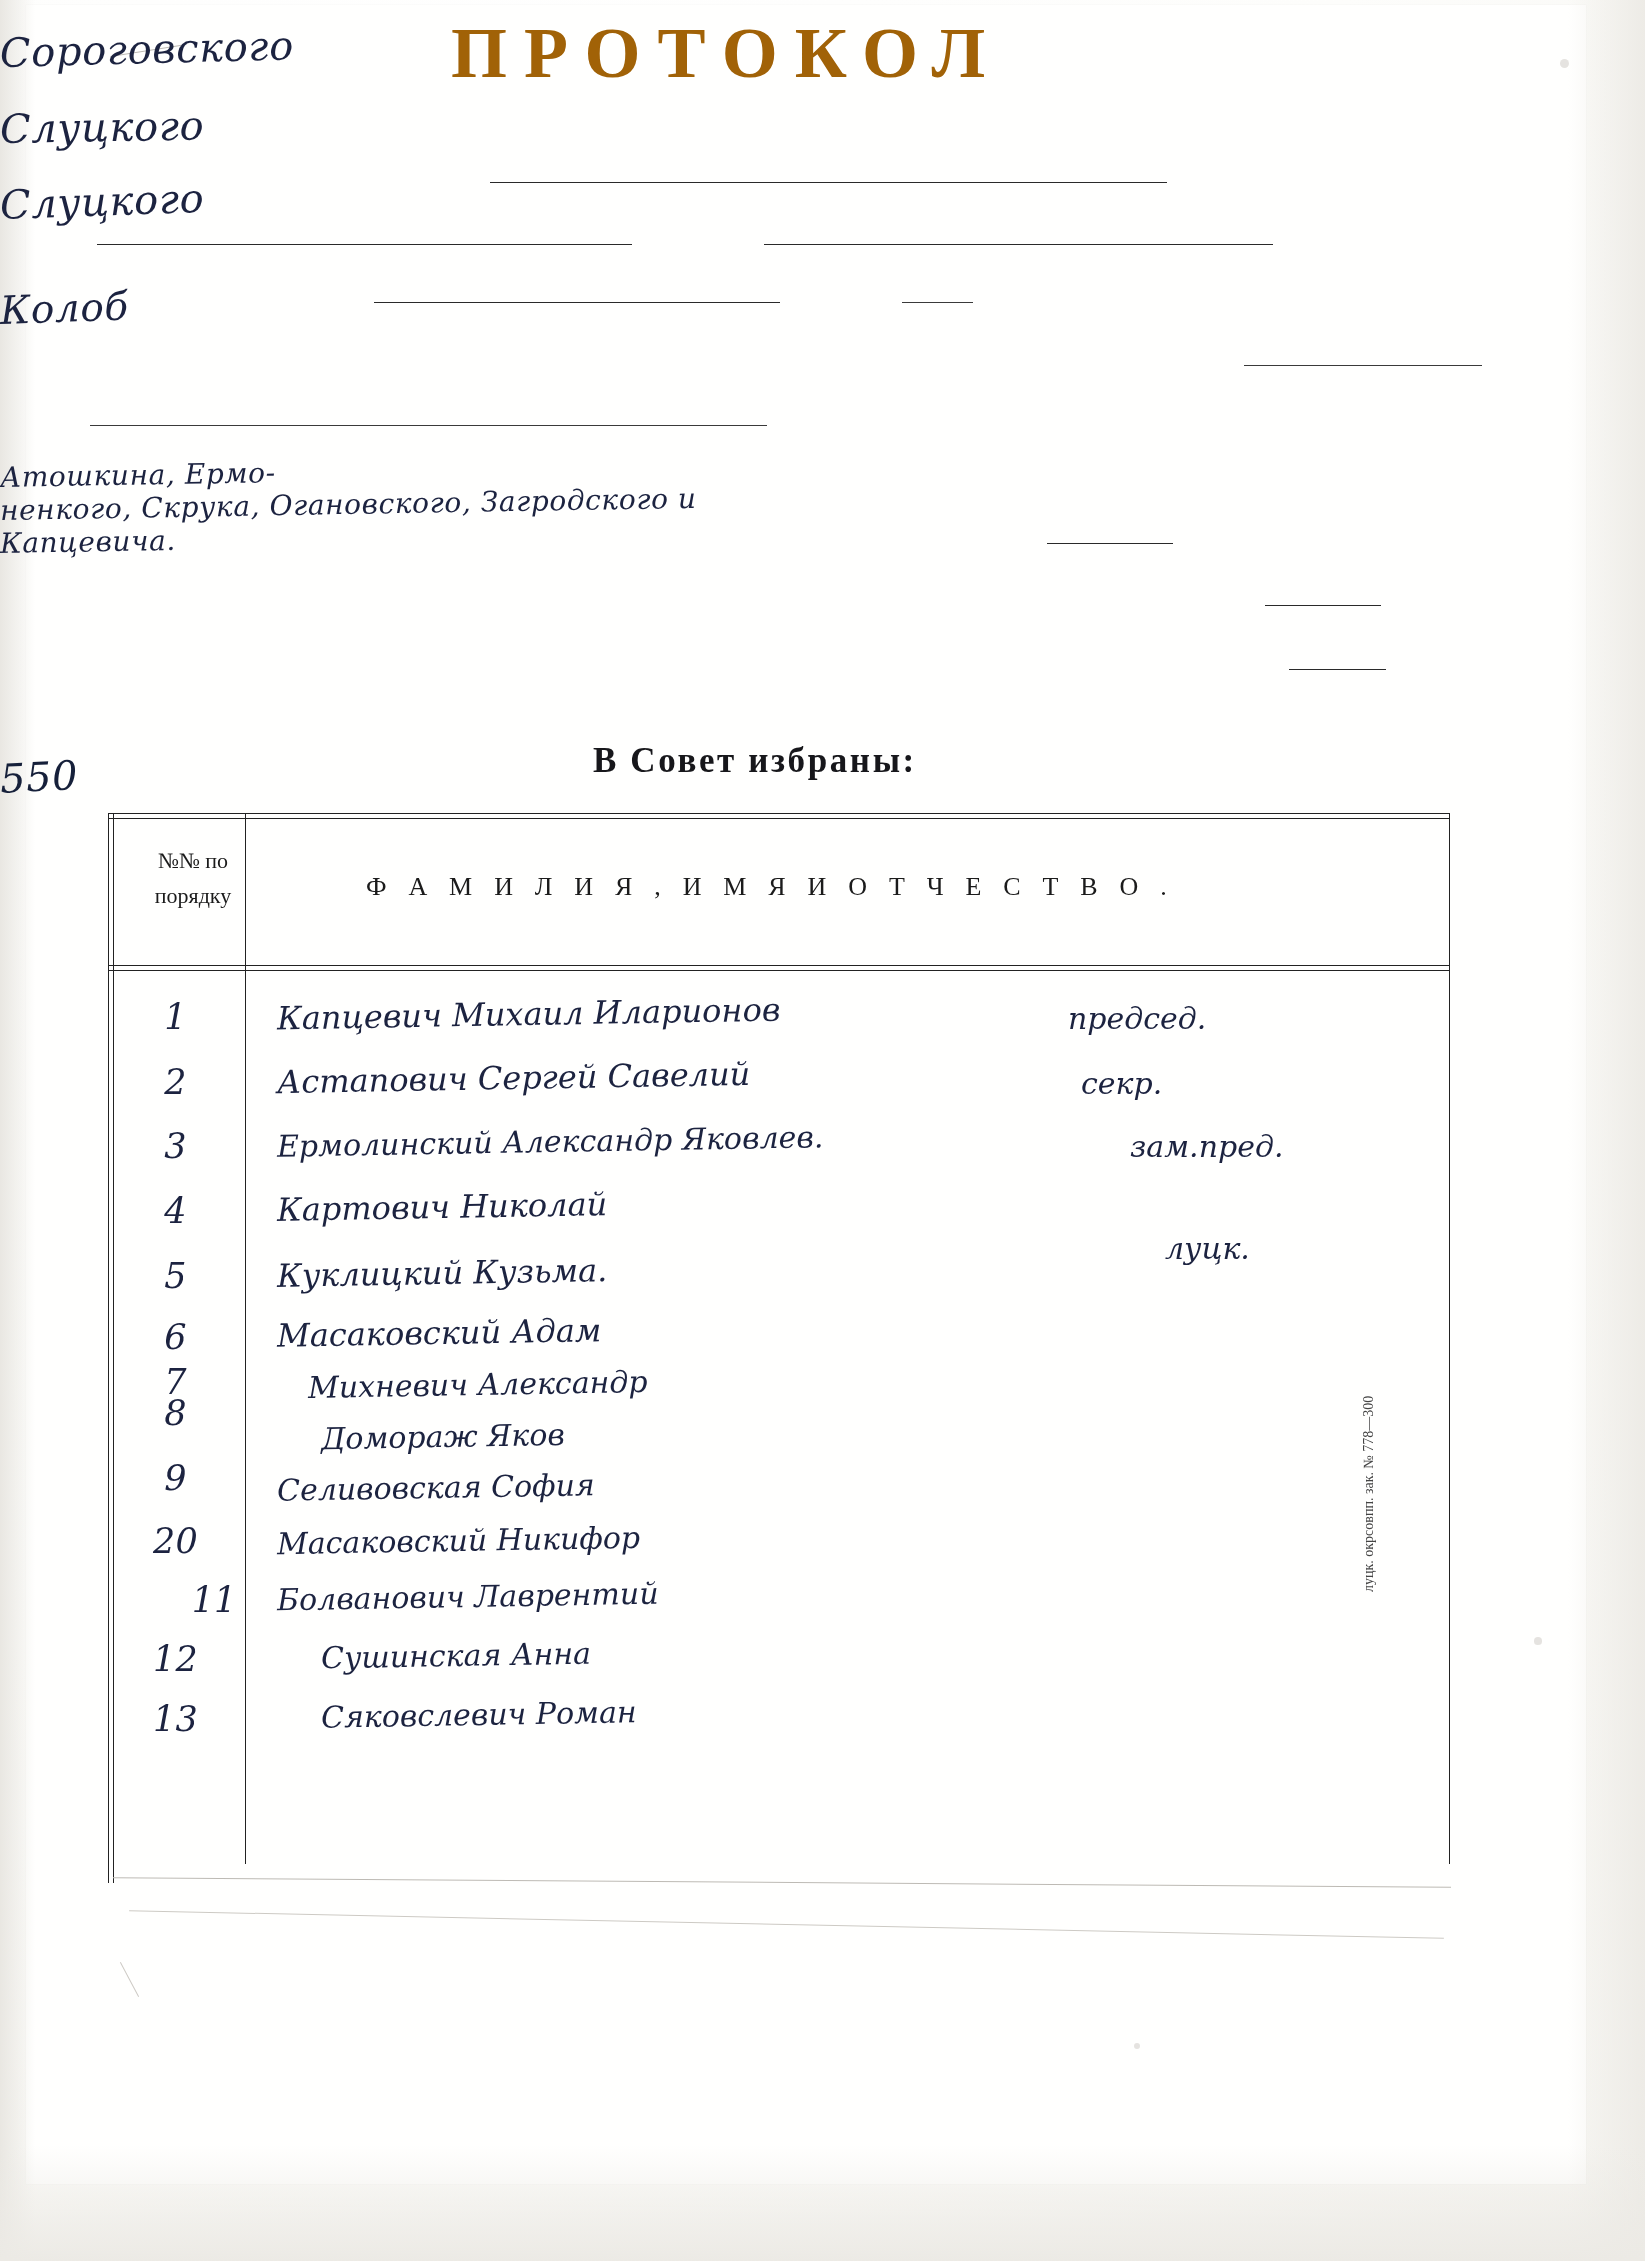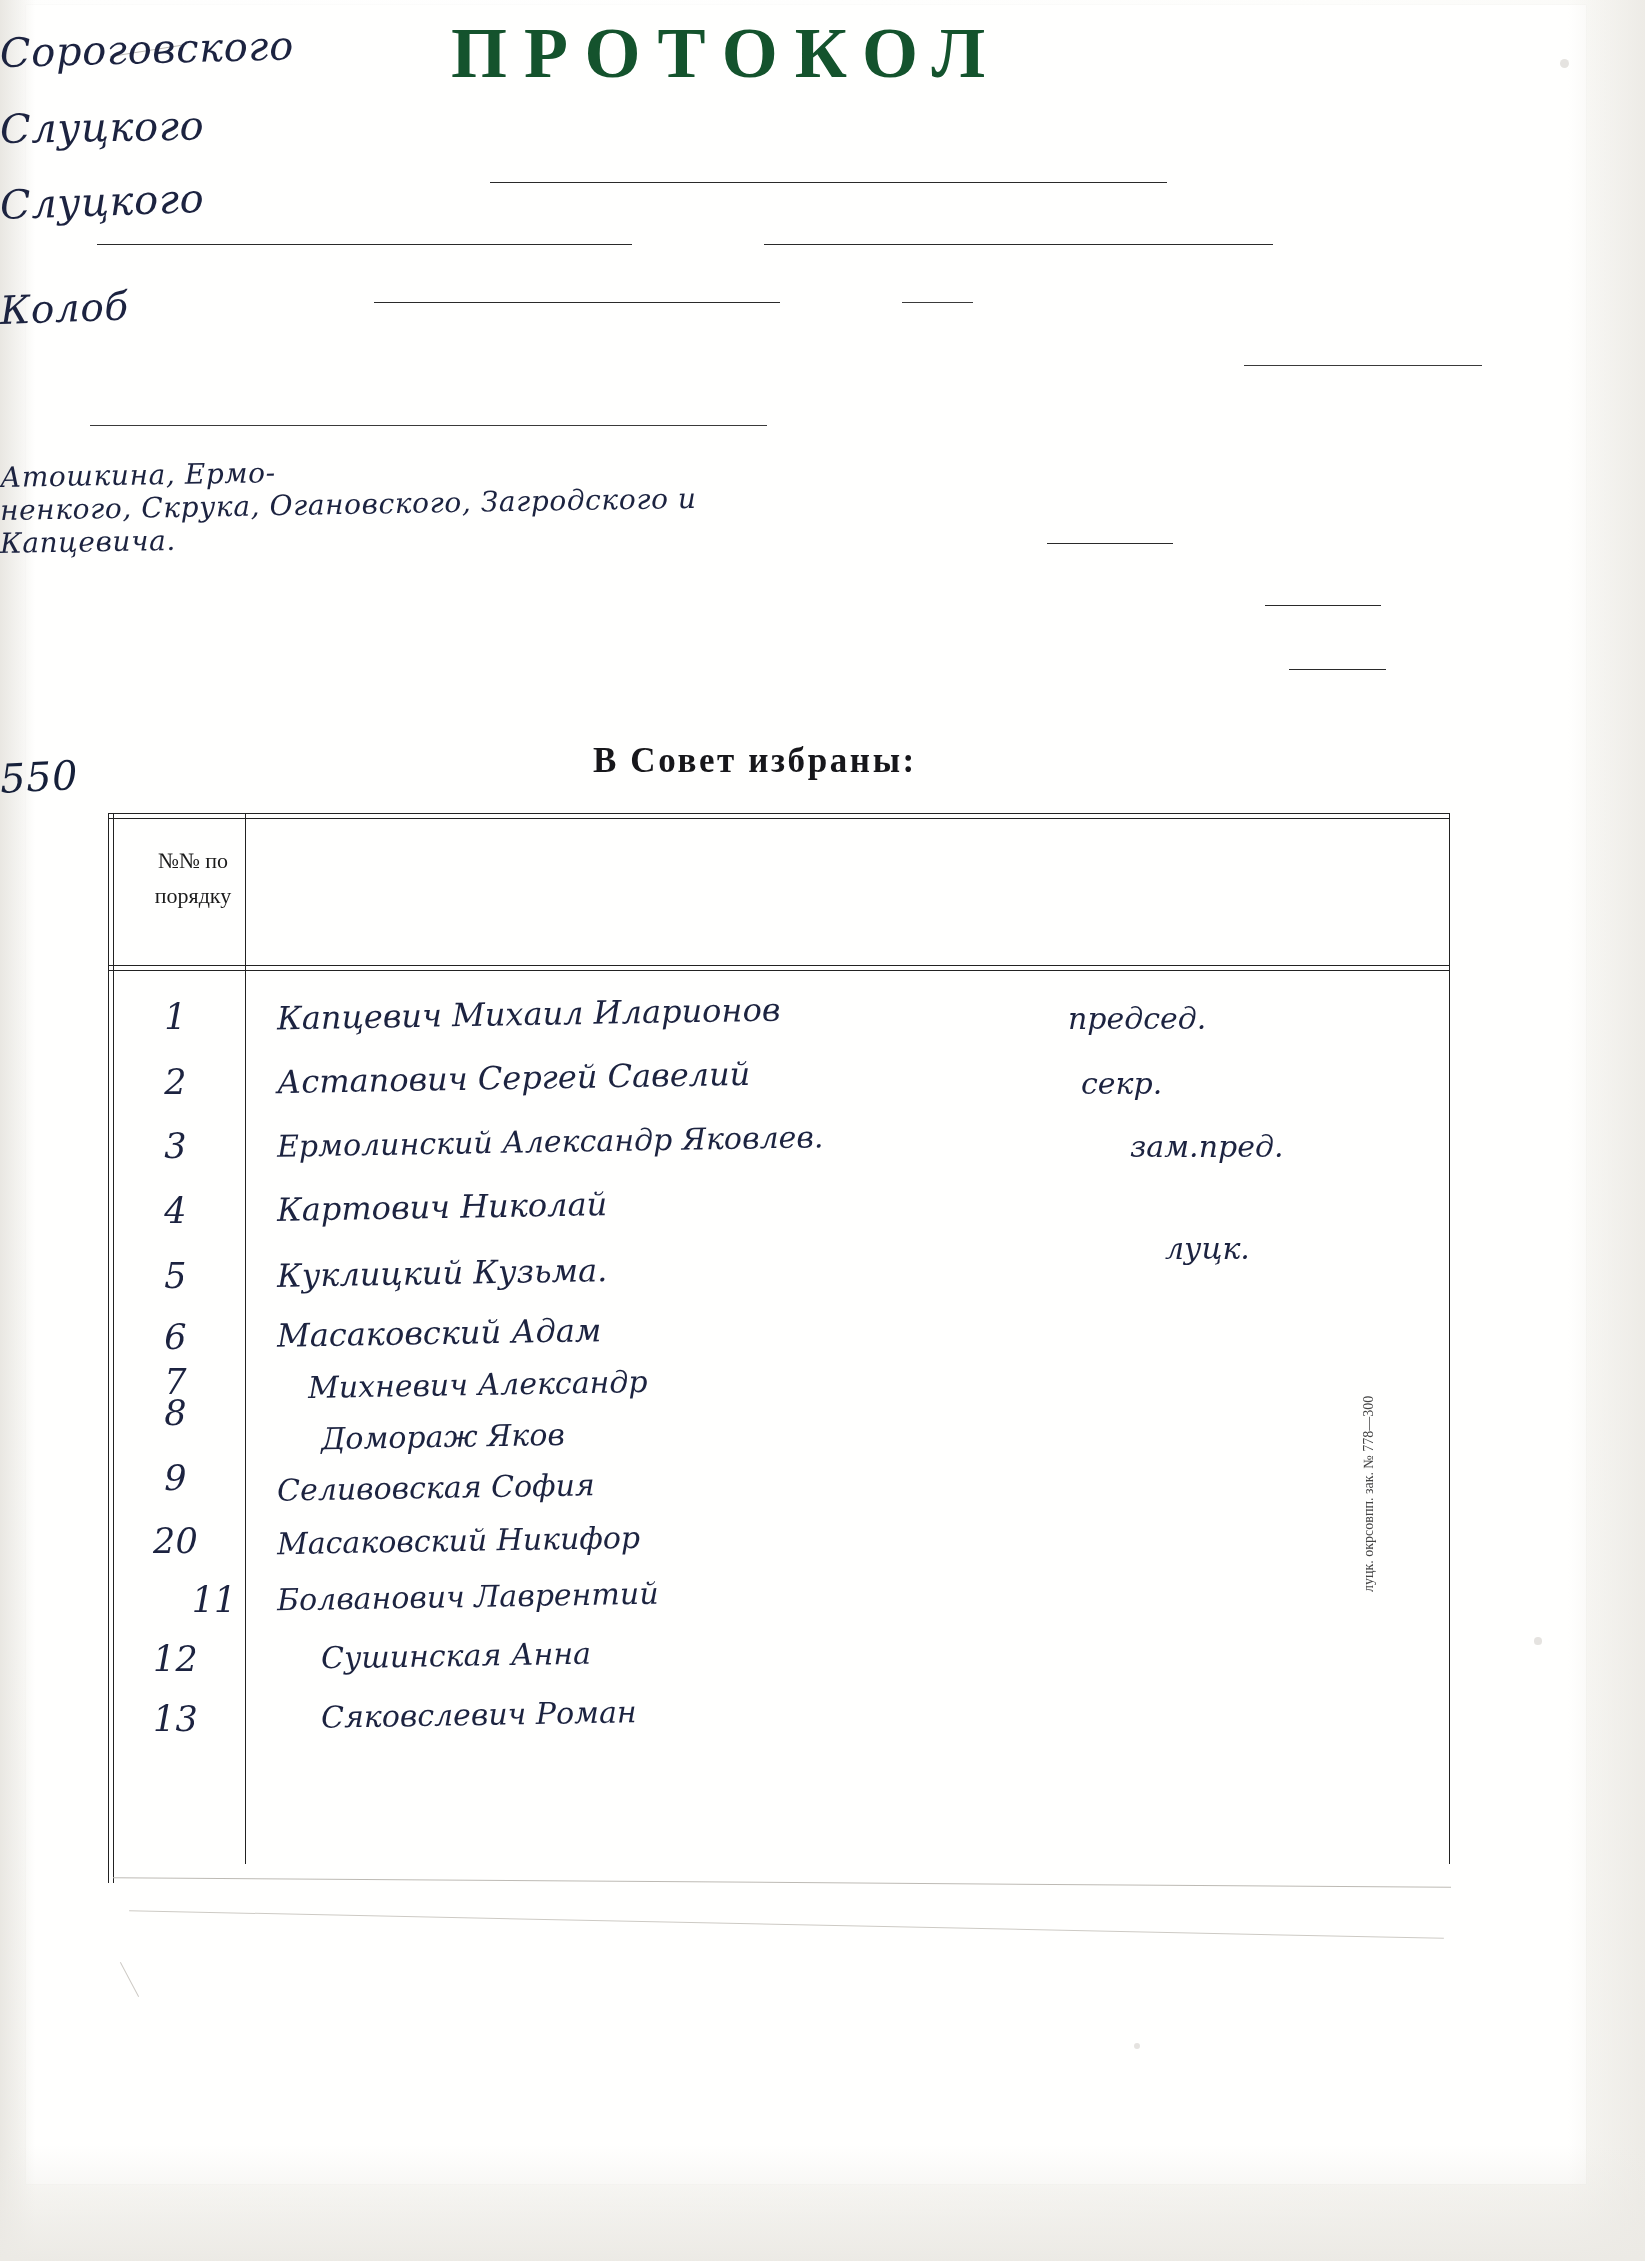--- a/index.html
+++ b/index.html
@@ -64,21 +64,21 @@
   }
 
   
   #title {
     position: absolute;
     left: 451px; top: 11.6px;
     font-family: "Liberation Serif", serif;
     font-size: 72px;
     font-weight: 700;
     letter-spacing: 17px;
-    color: #14532d;
+    color: #a16207;
     white-space: nowrap;
   }
 
   
   .rule {
     position: absolute;
     height: 0;
     border-bottom: 1.3px solid #2a2a2a;
   }
   .rule-thin {
@@ -242,20 +242,21 @@
   <div class="tbl-border-left2"></div>
   <div class="tbl-border-right"></div>
   <div class="tbl-col-div"></div>
   <div class="tbl-head-div"></div>
   <div class="tbl-head-div2"></div>
 
   <div class="th-num">
     <div>№№ по</div>
     <div>порядку</div>
   </div>
+  <div class="th-name">Ф А М И Л И Я ,    И М Я    И    О Т Ч Е С Т В О .</div>
 
   <div class="row-num" style="left:6.4px; top:184px;">1</div>
   <div class="row-name" style="top:182px; transform:rotate(-1deg);">Капцевич Михаил Иларионов</div>
   <div class="row-note" style="left:960px; top:188px;">председ.</div>
 
   <div class="row-num" style="left:6.4px; top:249px;">2</div>
   <div class="row-name" style="top:246px; transform:rotate(-1deg);">Астапович Сергей Савелий</div>
   <div class="row-note" style="left:973px; top:253px;">секр.</div>
 
   <div class="row-num" style="left:6.4px; top:313px;">3</div>

